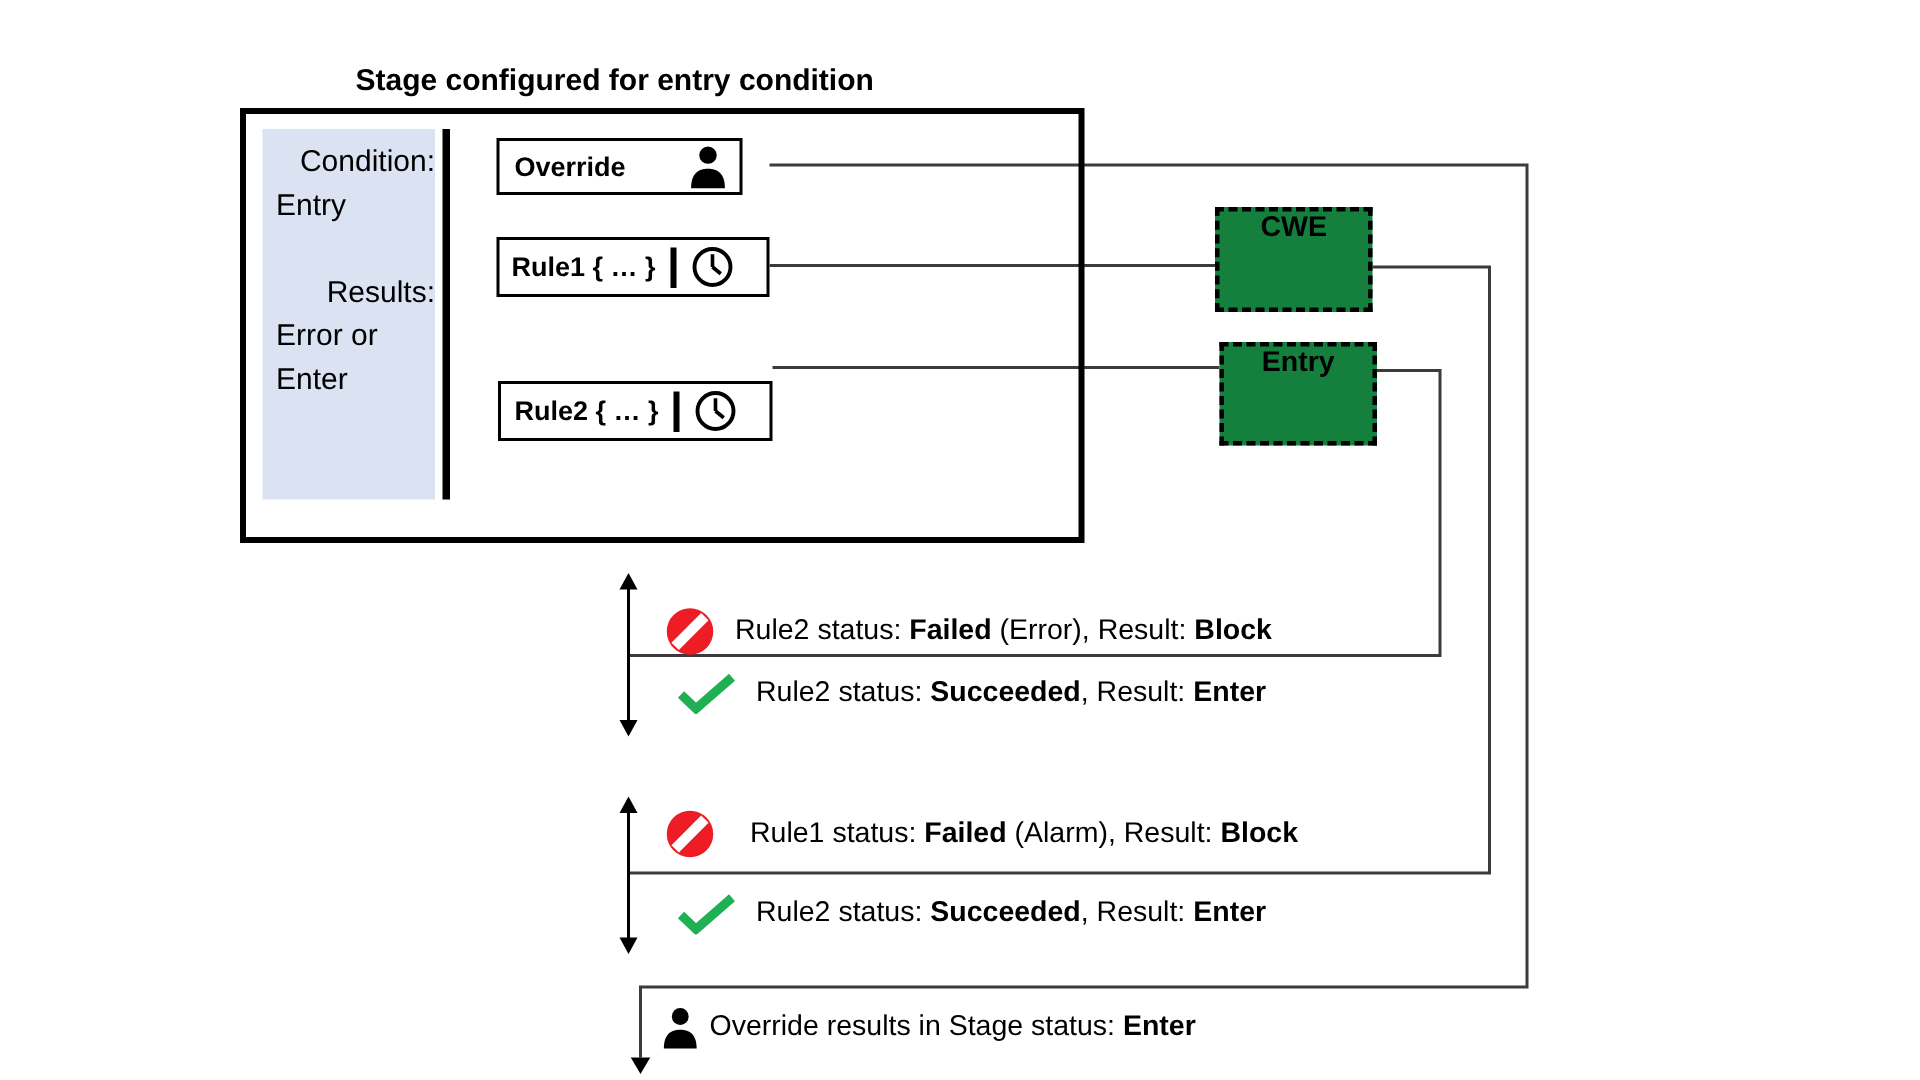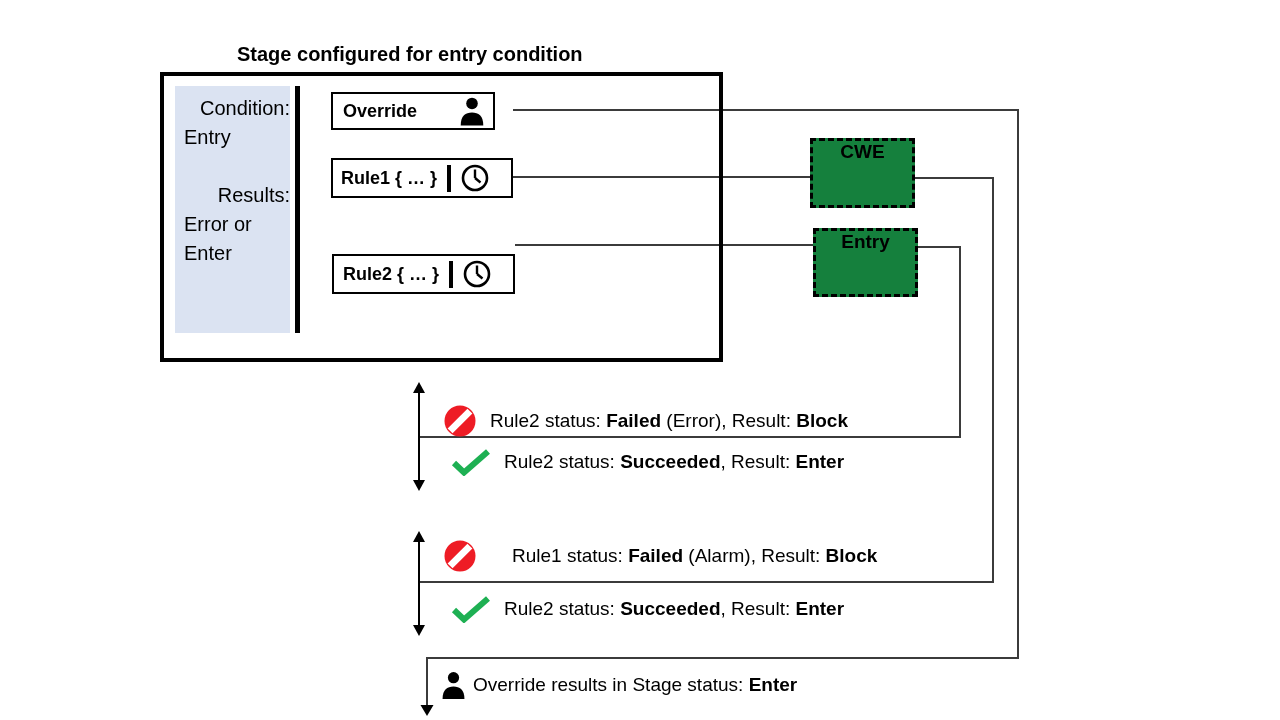--- a/index.html
+++ b/index.html
@@ -63,21 +63,21 @@
   .cwe-box { left: 810px; top: 138px; width: 105px; height: 70px; }
   .lambda-box { left: 813px; top: 228px; width: 105px; height: 69px; }
 
   .status-row {
     display: flex; align-items: center;
     font-size: 19px; white-space: nowrap;
   }
   .status-row b { font-weight: bold; }
   .row-0 { left: 444px; top: 404px; height: 34px; gap: 14px; }
   .row-1 { left: 451px; top: 447px; height: 30px; gap: 13px; }
-  .row-2 { left: 444px; top: 539px; height: 34px; gap: 36px; }
+  .row-2 { left: 444px; top: 539px; height: 34px; gap: 24px; }
   .row-3 { left: 451px; top: 594px; height: 30px; gap: 13px; }
   .row-4 { left: 441px; top: 668px; height: 34px; gap: 7px; }
 
   .icon { display: inline-flex; flex: none; }
 
   svg.connector-layer { left: 0; top: 0; width: 1280px; height: 720px; pointer-events: none; }
 </style>
 </head>
 <body>
 

